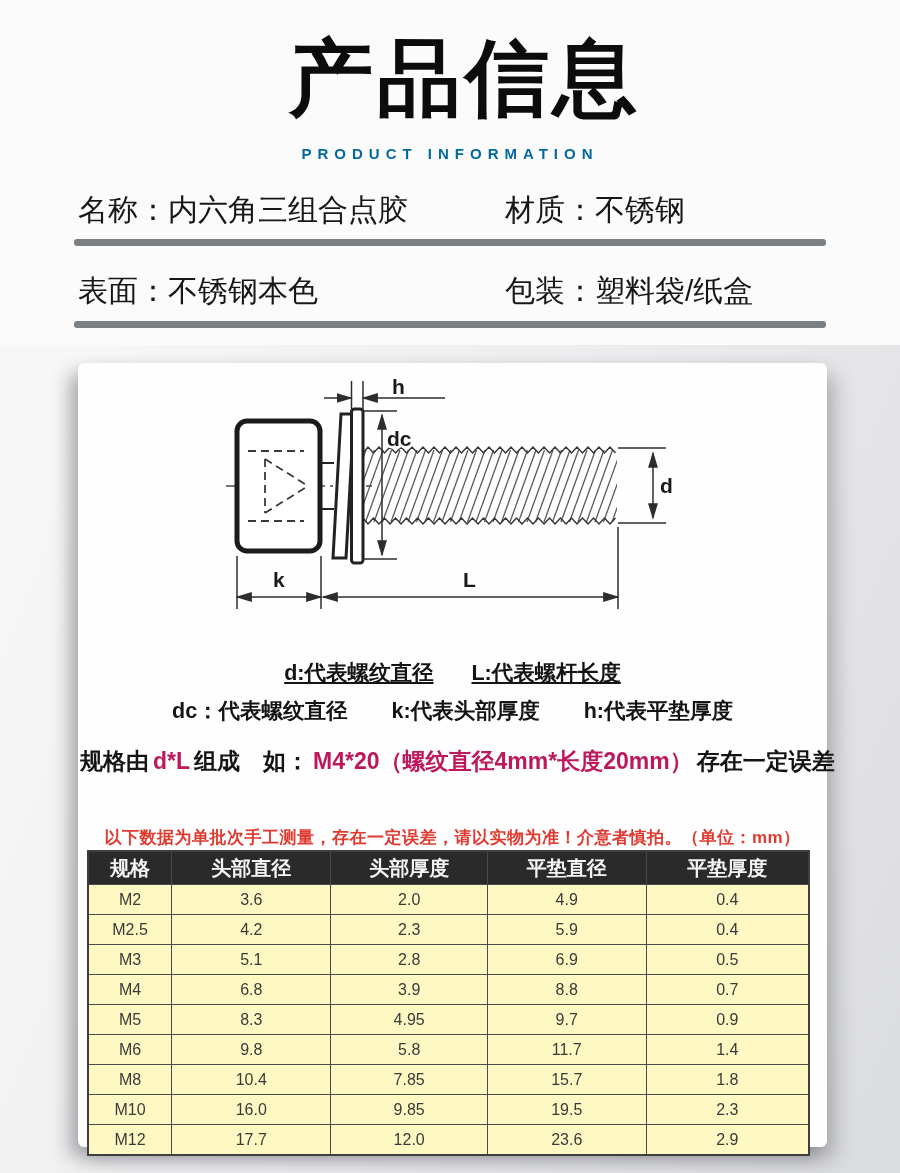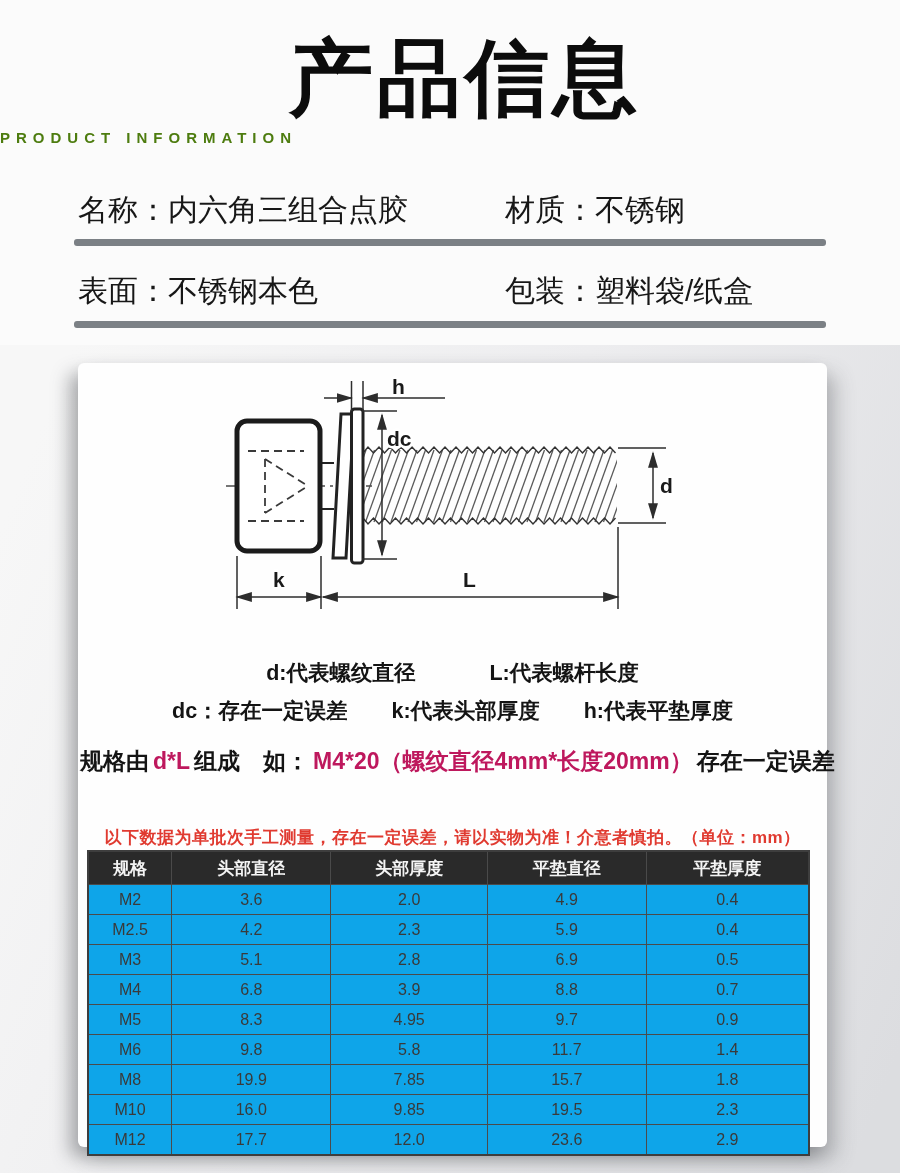--- a/index.html
+++ b/index.html
@@ -11,65 +11,65 @@
   }
   .bg-band{
     position:absolute;left:0;top:345px;width:900px;height:828px;
     background:linear-gradient(112deg,#f7f7f7 6%,#ededef 48%,#dcdde0 96%);
   }
   .page-title{
     position:absolute;top:36px;left:15px;width:100%;text-align:center;
     font-size:84px;font-weight:900;letter-spacing:4px;color:#0c0c0c;line-height:1;
   }
   .page-subtitle{
-    position:absolute;top:129px;left:0;width:100%;text-align:left;
-    font-size:15px;font-weight:700;letter-spacing:6px;color:#4d7c0f;
+    position:absolute;top:145px;left:0;width:100%;text-align:center;
+    font-size:15px;font-weight:700;letter-spacing:6px;color:#0369a1;
   }
   .spec-text{position:absolute;font-size:30px;font-weight:500;color:#171717;white-space:nowrap;text-align:center;}
   #spec-r1-left{left:78px;top:190px;}
   #spec-r1-right{left:505px;top:190px;}
   #spec-r2-left{left:78px;top:271px;}
   #spec-r2-right{left:505px;top:271px;}
   .divider-bar{
     position:absolute;left:74px;width:752px;height:7px;border-radius:3px;background:#7b8085;
   }
   #bar1{top:239px;}
   #bar2{top:321px;}
   .card{
     position:absolute;left:78px;top:363px;width:749px;height:784px;
     background:#fefefe;border-radius:6px;
     box-shadow:-9px 10px 18px rgba(72,75,80,.40), 9px 12px 20px rgba(72,75,80,.30);
   }
   .diagram-svg{position:absolute;left:22px;top:8px;}
   .legend-row{position:absolute;left:0;width:100%;text-align:center;font-weight:700;color:#141414;white-space:nowrap;}
   #legend1{top:295px;font-size:21.5px;}
-  #legend1 span{margin:0 34px;}
+  #legend1 span{margin:0 16px;text-decoration:underline;}
   #legend2{top:333px;font-size:21.5px;}
   #legend2 span{margin:0 19px;}
   #formula{top:383px;font-size:23px;}
   .seg-dark{color:#141414;}
   .seg-red{color:#be185d;}
   #formula span{margin:0 2px;}
   .red-note{
     position:absolute;left:0;top:432px;width:100%;text-align:center;
     font-size:17px;font-weight:700;color:#e03a30;letter-spacing:.5px;white-space:nowrap;margin-top:31px;
   }
   .table-wrap{position:absolute;left:9px;top:487px;width:723px;}
   table.spec-table{
     width:100%;border-collapse:collapse;table-layout:fixed;
     border:2px solid #3e3e3e;background:#fdfdfd;
   }
   table.spec-table th{
-    background:#2a2a2a;color:#f4f4f4;font-size:17px;font-weight:700;
+    background:#2a2a2a;color:#f4f4f4;font-size:20px;font-weight:700;
     height:30px;border:1px solid #4a4a4a;border-left:1px solid #8f8f8f;
   }
   table.spec-table th:first-child{border-left:1px solid #4a4a4a;}
   table.spec-table td{
     text-align:center;font-size:16px;color:#3a3a3a;height:27px;
-    border:1px solid #4b4b4b;background:#0ea5e9;
+    border:1px solid #4b4b4b;background:#fef9c3;
   }
   text.dim-label{
     font-family:"Liberation Sans",sans-serif;font-size:21px;font-weight:700;fill:#1a1a1a;
     paint-order:stroke;stroke:#ffffff;stroke-width:5px;stroke-linejoin:round;
   }
 </style>
 </head>
 <body>
 
 <div class="bg-band"></div>
@@ -184,21 +184,21 @@
     </g>
     <text class="dim-label" x="173" y="216">k</text>
     <text class="dim-label" x="363" y="216">L</text>
   </svg>
 
   <div class="legend-row" id="legend1">
     <span>d:代表螺纹直径</span>
     <span>L:代表螺杆长度</span>
   </div>
   <div class="legend-row" id="legend2">
-    <span>dc：存在一定误差</span>
+    <span>dc：代表螺纹直径</span>
     <span>k:代表头部厚度</span>
     <span>h:代表平垫厚度</span>
   </div>
 
   <div class="legend-row" id="formula">
     <span class="seg-dark">规格由</span><span class="seg-red">d*L</span><span class="seg-dark">组成　如：</span><span class="seg-red">M4*20（螺纹直径4mm*长度20mm）</span><span class="seg-dark">存在一定误差</span>
   </div>
 
   <div class="red-note">以下数据为单批次手工测量，存在一定误差，请以实物为准！介意者慎拍。（单位：mm）</div>
 
@@ -258,21 +258,21 @@
           </tr>
           <tr>
             <td>M6</td>
             <td>9.8</td>
             <td>5.8</td>
             <td>11.7</td>
             <td>1.4</td>
           </tr>
           <tr>
             <td>M8</td>
-            <td>19.9</td>
+            <td>10.4</td>
             <td>7.85</td>
             <td>15.7</td>
             <td>1.8</td>
           </tr>
           <tr>
             <td>M10</td>
             <td>16.0</td>
             <td>9.85</td>
             <td>19.5</td>
             <td>2.3</td>

